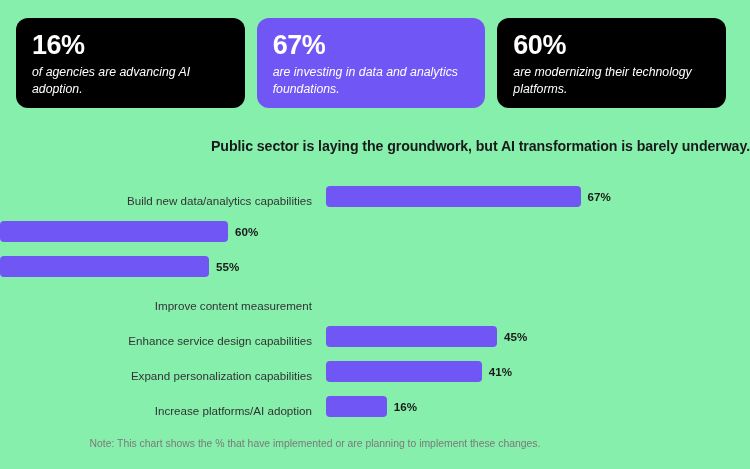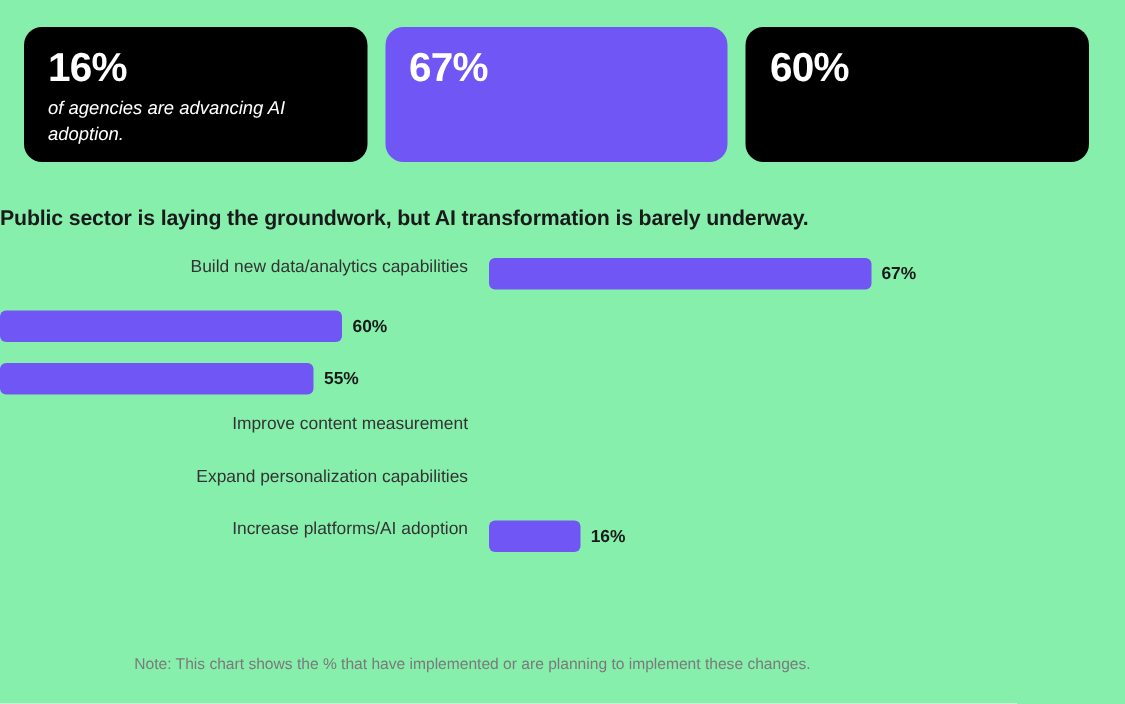--- a/index.html
+++ b/index.html
@@ -59,41 +59,41 @@
     font-weight: normal;
     font-style: italic;
   }
 
   
   .chart-title {
     position: absolute;
     left: 0;
     top: 138px;
     width: 750px;
-    text-align: left;
+    text-align: right;
     font-size: 14.2px;
     font-weight: bold;
     color: #1a1a1a;
     letter-spacing: -0.1px;
   }
 
   
   .chart {
     position: absolute;
     left: 0;
     top: 172px;
     width: 750px;
     height: 240px;
   }
 
   .bar-row {
     position: relative;
     height: 35px;
     display: flex;
-    align-items: flex-start;
+    align-items: flex-end;
   }
 
   .bar-label {
     width: 326px;
     text-align: right;
     padding-right: 14px;
     font-size: 11.6px;
     color: #333333;
     white-space: nowrap;
     line-height: 1;
@@ -142,24 +142,26 @@
 
   <div class="stat-cards">
 
     <div class="stat-card dark">
       <div class="stat-value">16%</div>
       <div class="stat-desc">of agencies are advancing AI adoption.</div>
     </div>
 
     <div class="stat-card purple">
       <div class="stat-value">67%</div>
+      <div class="stat-desc">are investing in data and analytics foundations.</div>
     </div>
 
     <div class="stat-card dark">
       <div class="stat-value">60%</div>
+      <div class="stat-desc">are modernizing their technology platforms.</div>
     </div>
 
   </div>
 
   <div class="chart-title">Public sector is laying the groundwork, but AI transformation is barely underway.</div>
 
   <div class="chart" id="bar-chart">
       <div class="bar-row">
         <div class="bar-label">Build new data/analytics capabilities</div>
         <div class="bar-track">
@@ -176,21 +178,32 @@
       <div class="bar-row">
         <div class="bar-track">
           <div class="bar-fill" style="width: 209px; background: rgb(112, 87, 245);"></div>
           <div class="bar-value">55%</div>
         </div>
       </div>
       <div class="bar-row">
         <div class="bar-label">Improve content measurement</div>
       </div>
       <div class="bar-row">
+        <div class="bar-label">Enhance service design capabilities</div>
+        <div class="bar-track">
+          <div class="bar-fill" style="width: 171px; background: rgb(112, 87, 245);"></div>
+          <div class="bar-value">45%</div>
+        </div>
+      </div>
+      <div class="bar-row">
         <div class="bar-label">Expand personalization capabilities</div>
+        <div class="bar-track">
+          <div class="bar-fill" style="width: 155.8px; background: rgb(112, 87, 245);"></div>
+          <div class="bar-value">41%</div>
+        </div>
       </div>
       <div class="bar-row">
         <div class="bar-label">Increase platforms/AI adoption</div>
         <div class="bar-track">
           <div class="bar-fill" style="width: 60.8px; background: rgb(112, 87, 245);"></div>
           <div class="bar-value">16%</div>
         </div>
       </div>
     </div>
 

